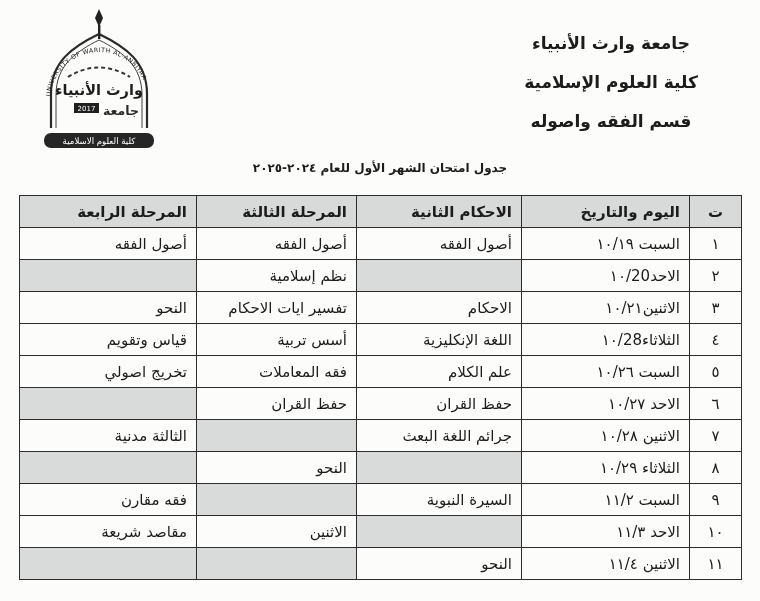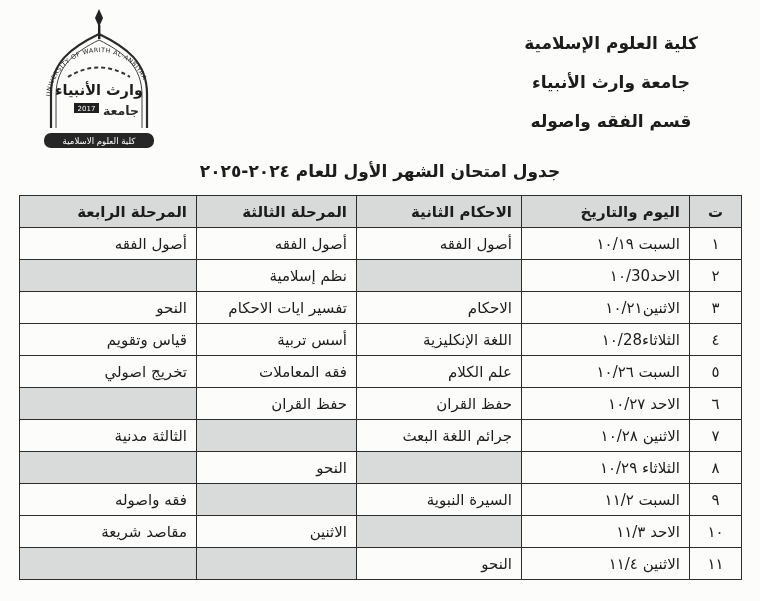--- a/index.html
+++ b/index.html
@@ -12,21 +12,21 @@
   .letterhead{
     position:absolute;top:24px;right:14px;width:270px;
     text-align:center;font-size:17px;font-weight:bold;
     line-height:39px;direction:rtl;
   }
   
   .logo{position:absolute;top:6px;left:24px;width:150px;height:158px;}
   
   .doc-title{
     position:absolute;top:161px;left:0;width:100%;
-    text-align:center;font-size:17px;font-weight:bold;direction:rtl;
+    text-align:center;font-size:12px;font-weight:bold;direction:rtl;
   }
   
   table.schedule{
     position:absolute;top:195px;right:18px;
     border-collapse:collapse;table-layout:fixed;width:722px;
     direction:rtl;
   }
   table.schedule th,
   table.schedule td{
     border:1.5px solid #2d2d2d;
@@ -81,22 +81,22 @@
       </g>
 
       <g>
         <rect x="20" y="127" width="110" height="15" rx="7" fill="#262626"></rect>
         <text x="75" y="138" text-anchor="middle" font-size="8.6" fill="#ffffff" font-family="DejaVu Sans, sans-serif" direction="rtl">كلية العلوم الاسلامية</text>
       </g>
     </svg>
   </div>
 
   <div class="letterhead">
+    <div>جامعة وارث الأنبياء</div>
     <div>كلية العلوم الإسلامية</div>
-    <div>جامعة وارث الأنبياء</div>
     <div>قسم الفقه واصوله</div>
   </div>
 
   <div class="doc-title">جدول امتحان الشهر الأول للعام ٢٠٢٤-٢٠٢٥</div>
 
   <table class="schedule" dir="rtl">
     <colgroup>
       <col style="width:52px">
       <col style="width:168px">
       <col style="width:165px">
@@ -115,21 +115,21 @@
     <tbody id="schedule-body">
         <tr>
       <td class="c-no">١</td>
       <td class="c-day">السبت ١٠/١٩</td>
       <td>أصول الفقه</td>
       <td>أصول الفقه</td>
       <td>أصول الفقه</td>
     </tr>
         <tr>
       <td class="c-no">٢</td>
-      <td class="c-day">الاحد١٠/30</td>
+      <td class="c-day">الاحد١٠/20</td>
       <td class="shaded"></td>
       <td>نظم إسلامية</td>
       <td class="shaded"></td>
     </tr>
         <tr>
       <td class="c-no">٣</td>
       <td class="c-day">الاثنين١٠/٢١</td>
       <td>الاحكام</td>
       <td>تفسير ايات الاحكام</td>
       <td>النحو</td>
@@ -167,21 +167,21 @@
       <td class="c-day">الثلاثاء ١٠/٢٩</td>
       <td class="shaded"></td>
       <td>النحو</td>
       <td class="shaded"></td>
     </tr>
         <tr>
       <td class="c-no">٩</td>
       <td class="c-day">السبت ١١/٢</td>
       <td>السيرة النبوية</td>
       <td class="shaded"></td>
-      <td>فقه واصوله</td>
+      <td>فقه مقارن</td>
     </tr>
         <tr>
       <td class="c-no">١٠</td>
       <td class="c-day">الاحد ١١/٣</td>
       <td class="shaded"></td>
       <td>الاثنين</td>
       <td>مقاصد شريعة</td>
     </tr>
         <tr>
       <td class="c-no">١١</td>

